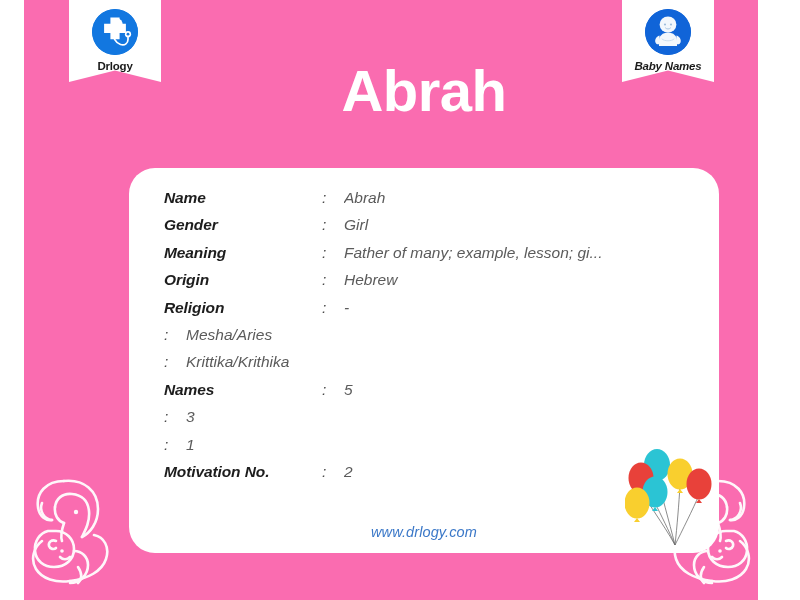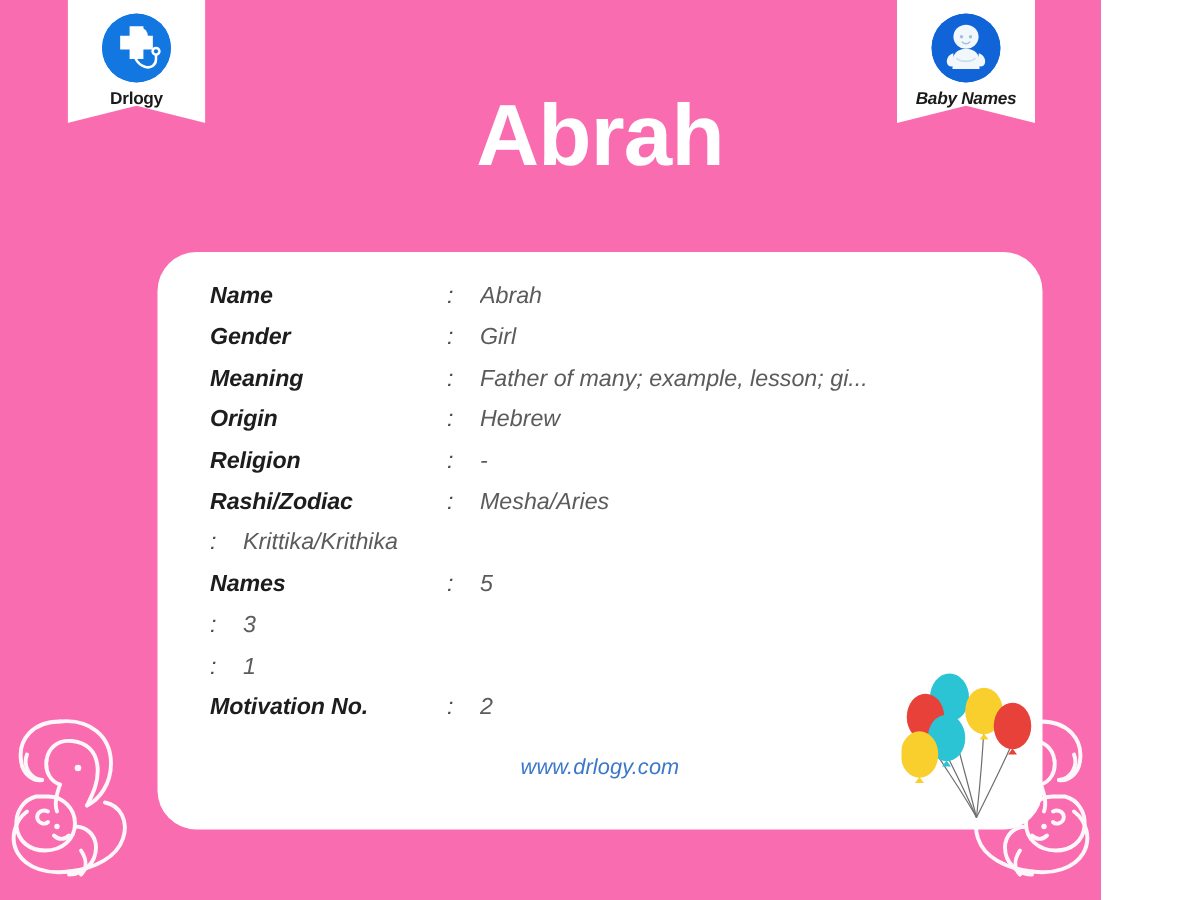--- a/index.html
+++ b/index.html
@@ -11,20 +11,21 @@
     height: 600px;
     overflow: hidden;
     font-family: "Liberation Sans", sans-serif;
   }
   #page {
     position: relative;
     width: 734px;
     height: 600px;
     background: #FA6CB0;
     overflow: hidden;
+    margin-left: 24px;
   }
 
   
   .corner-art {
     position: absolute;
     bottom: 2px;
     width: 120px;
     height: 135px;
     opacity: 0.95;
     pointer-events: none;
@@ -123,21 +124,21 @@
     flex: 1 1 auto;
     font-size: 15.5px;
     color: #5B5B5B;
     white-space: nowrap;
     overflow: hidden;
   }
 
   .card-url {
     position: absolute;
     left: 0;
-    top: 336px;
+    top: 356px;
     width: 590px;
     text-align: center;
     font-size: 14.5px;
     color: #3B78C8;
     letter-spacing: 0.1px;
   }
 
   .balloons {
     position: absolute;
     right: 2px;
@@ -249,21 +250,20 @@
         <span class="info-value">Hebrew</span>
       </div>
 
       <div class="info-row">
         <span class="info-label">Religion</span>
         <span class="info-colon">:</span>
         <span class="info-value">-</span>
       </div>
 
       <div class="info-row">
-        <span class="info-label">Rashi/Zodiac</span>
         <span class="info-colon">:</span>
         <span class="info-value">Mesha/Aries</span>
       </div>
 
       <div class="info-row">
         <span class="info-colon">:</span>
         <span class="info-value">Krittika/Krithika</span>
       </div>
 
       <div class="info-row">

